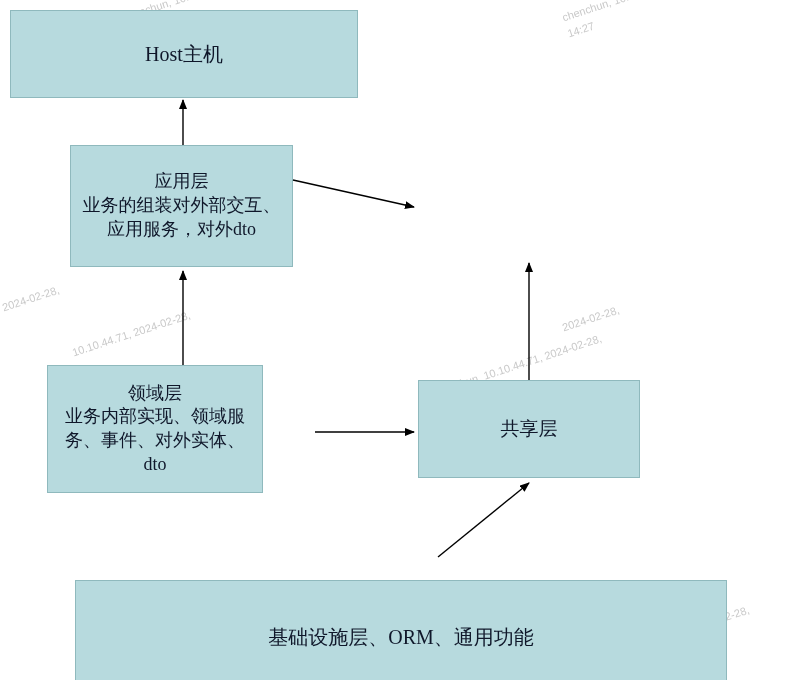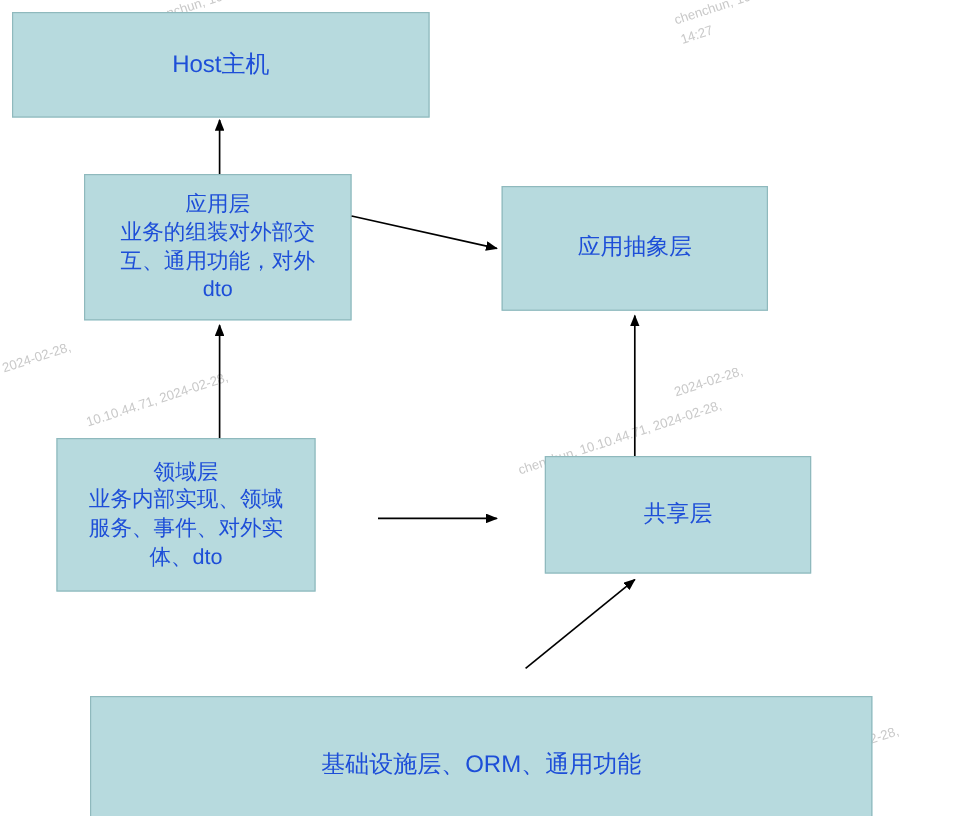--- a/index.html
+++ b/index.html
@@ -20,24 +20,25 @@
   }
   .box {
     position: absolute;
     background: #b7dade;
     border: 1px solid #8fb9bd;
     box-sizing: border-box;
     display: flex;
     align-items: center;
     justify-content: center;
     text-align: center;
-    color: #1d4ed8;
+    color: #0f172a;
     line-height: 1.32;
-    padding: 4px 20px;
+    padding: 4px 8px;
     white-space: pre-line;
+    font-family: Liberation Serif, serif;
   }
   #box-host {
     left: 10px;
     top: 10px;
     width: 348px;
     height: 88px;
     font-size: 20px;
   }
   #box-app {
     left: 70px;
@@ -59,21 +60,20 @@
     width: 216px;
     height: 128px;
     font-size: 18px;
   }
   #box-shared {
     left: 418px;
     top: 380px;
     width: 222px;
     height: 98px;
     font-size: 19px;
-    margin-left: 36px;
   }
   #box-infra {
     left: 75px;
     top: 580px;
     width: 652px;
     height: 115px;
     font-size: 20px;
   }
   svg.arrows {
     position: absolute;
@@ -109,22 +109,21 @@
 14:27</div>
   <div class="wm rot" style="left:0px; top:300px;">2024-02-28,</div>
   <div class="wm rot" style="left:70px; top:345px;">10.10.44.71, 2024-02-28,</div>
   <div class="wm rot" style="left:560px; top:320px;">2024-02-28,</div>
   <div class="wm rot" style="left:430px; top:385px;">chenchun, 10.10.44.71, 2024-02-28,</div>
   <div class="wm rot" style="left:305px; top:655px;">2024-02-28,</div>
   <div class="wm rot" style="left:690px; top:620px;">2024-02-28,</div>
 
   <div class="box" id="box-host">Host主机</div>
   <div class="box" id="box-app">应用层
-业务的组装对外部交互、通用功能，对外dto</div>
-  <div class="box" id="box-appabs">应用抽象层</div>
+业务的组装对外部交互、应用服务，对外dto</div>
   <div class="box" id="box-domain">领域层
 业务内部实现、领域服务、事件、对外实体、dto</div>
   <div class="box" id="box-shared">共享层</div>
   <div class="box" id="box-infra">基础设施层、ORM、通用功能</div>
 
   <svg class="arrows" viewBox="0 0 812 680">
     <defs>
       <marker id="ah" markerWidth="10" markerHeight="8" refX="9" refY="4" orient="auto" markerUnits="userSpaceOnUse">
         <path d="M0,0 L10,4 L0,8 z" fill="#000000"></path>
       </marker>

